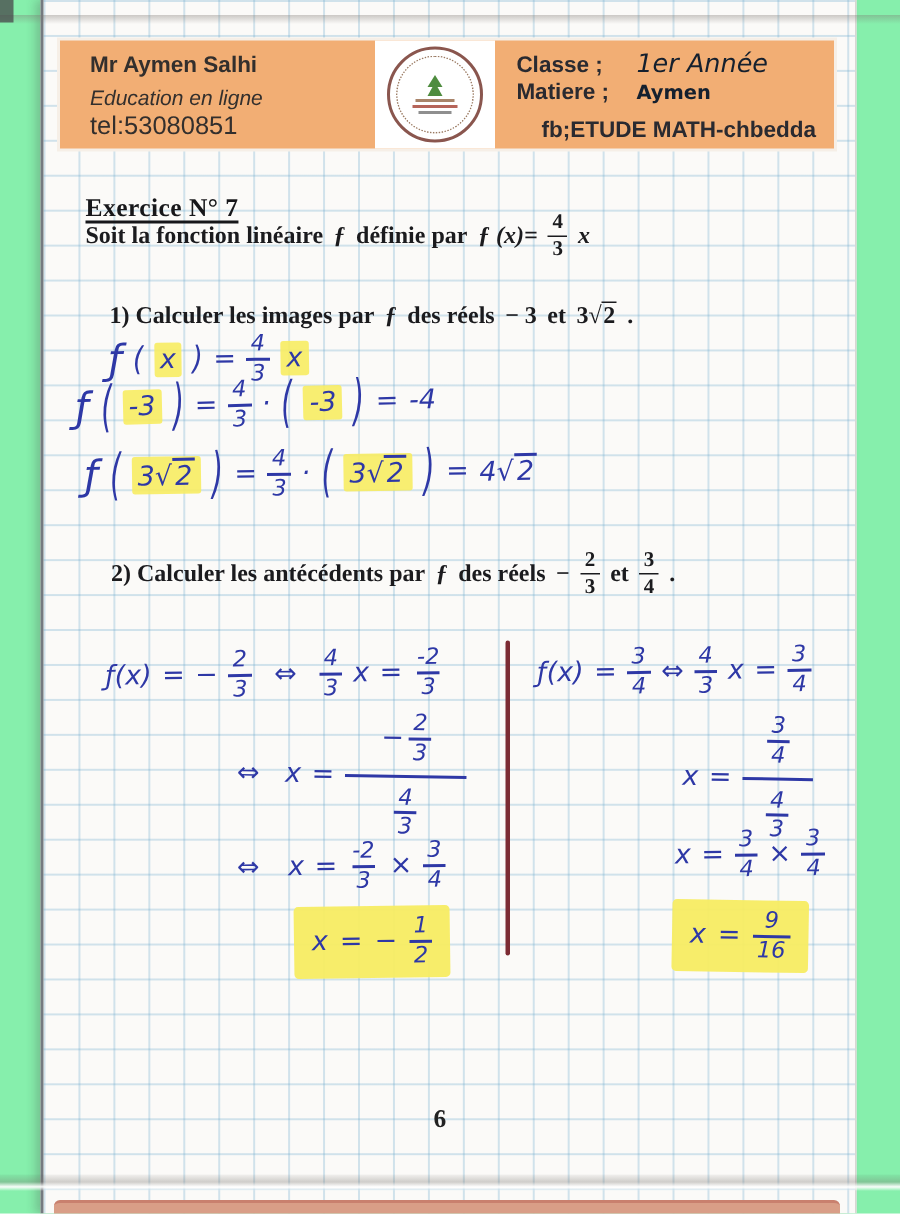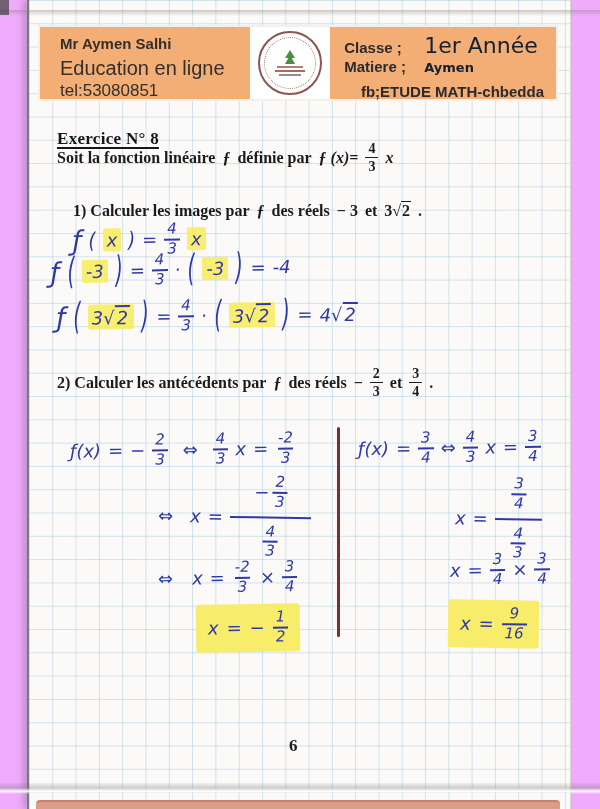--- a/index.html
+++ b/index.html
@@ -1,18 +1,18 @@
 <!DOCTYPE html>
 <html><head>
 <meta charset="utf-8">
 <style>
   html,body { margin:0; padding:0; }
   body { width:600px; height:809px; font-family:"Liberation Serif", serif; }
 
-  .scan { position:relative; width:600px; height:809px; background:#f0abfc; overflow:hidden; }
+  .scan { position:relative; width:600px; height:809px; background:#86efac; overflow:hidden; }
 
   
   .paper {
     position:absolute; left:27px; top:0; width:541px; height:809px;
     background-color:#fbfaf8;
     background-image:
       linear-gradient(rgba(110,170,205,0.30) 1px, transparent 1px),
       linear-gradient(90deg, rgba(110,170,205,0.30) 1px, transparent 1px);
     background-size:23.3px 23.3px;
     border-left:2px solid #757a80;
@@ -24,35 +24,35 @@
   .fold-bottom { position:absolute; left:0; top:783px; width:600px; height:11px;
     background:linear-gradient(to bottom, rgba(0,0,0,0.04), rgba(115,110,104,0.32) 45%, rgba(255,255,255,0.95) 75%, rgba(250,248,245,0)); }
   .corner-mark { position:absolute; left:0; top:0; width:9px; height:15px; background:#47464a; opacity:0.75; }
 
   
   .banner { position:absolute; left:40px; top:27px; width:516px; height:72px;
     background:#f2ae74; box-shadow:0 0 0 2px #f6efe7; display:flex; align-items:stretch;
     font-family:"Liberation Sans", sans-serif; }
   .banner-left { flex:1; padding:8px 0 0 20px; color:#332f2d; }
   .b-name { font-weight:700; font-size:15px; }
-  .b-tagline { font-size:20px; margin-top:5px; }
+  .b-tagline { font-size:14px; margin-top:5px;font-style:italic; }
   .b-phone { font-size:17px; margin-top:1px; }
   .logo-box { width:80px; background:#ffffff; display:flex; align-items:center; justify-content:center; }
   .stamp { position:relative; width:60px; height:60px; border-radius:50%; border:2px solid #8a564e;
     display:flex; flex-direction:column; align-items:center; justify-content:center; }
   .stamp::before { content:""; position:absolute; inset:4px; border-radius:50%; border:1px dotted #9a7a62; }
   .tree { width:0; height:0; border-left:5px solid transparent; border-right:5px solid transparent; border-bottom:8px solid #4e8c3f; }
   .tree.t2 { margin-top:-3px; border-bottom-width:9px; }
   .mline { width:26px; height:2px; margin-top:2px; background:#a9846a; }
   .mline.m2 { background:#b6655a; width:30px; }
   .mline.m3 { width:22px; background:#8f8f8f; }
   .banner-right { flex:1.05; padding:6px 12px 12px 14px; color:#2a2a30; }
   .b-row { display:flex; align-items:baseline; gap:10px; }
   .b-label { font-weight:700; font-size:15px; width:70px; }
-  .fill-value { font-family:"DejaVu Sans", sans-serif; font-size:22px; color:#15202e; }
+  .fill-value { font-family:"DejaVu Sans", sans-serif; font-size:17px; color:#15202e;font-style:italic; }
   .fill-small { font-family:"DejaVu Sans", sans-serif; font-size:13px; font-weight:700; color:#15202e; }
   .b-fb { font-weight:700; font-size:15px; margin-top:8px; text-align:right; }
 
   
   .title { position:absolute; left:57px; top:129px; font-size:17px; font-weight:700; color:#17171a;
     text-decoration:underline; text-decoration-thickness:2px; text-underline-offset:3px; letter-spacing:0.3px; }
   .pline { position:absolute; display:inline-flex; align-items:center; gap:7px;
     font-size:16px; font-weight:700; color:#1b1b1e; white-space:nowrap; }
   .pit { font-style:italic; }
   .pfrac { display:inline-flex; flex-direction:column; align-items:center; font-size:14px; line-height:1.1; }
@@ -115,21 +115,21 @@
         <span class="fill-value">1er Année</span>
       </div>
       <div class="b-row">
         <span class="b-label">Matiere ;</span>
         <span class="fill-small">Aymen</span>
       </div>
       <div class="b-fb">fb;ETUDE MATH-chbedda</div>
     </div>
   </div>
 
-  <div class="title">Exercice N° 8</div>
+  <div class="title">Exercice N° 7</div>
 
   <div class="pline" style="left:57px; top:141px;">
     <span>Soit la fonction linéaire</span>
     <span class="pit">ƒ</span>
     <span>définie par</span>
     <span class="pit">ƒ (x)=</span>
     <span class="pfrac">
         <span class="n">4</span>
         <span class="d">3</span>
       </span>
@@ -204,21 +204,21 @@
       </span>
     <span class="bp">)</span>
     <span>=</span>
     <span class="nowrap">
         <span>4</span>
         <span>√</span>
         <span class="orad">2</span>
       </span>
   </div>
 
-  <div class="pline" style="left:57px; top:366px;">
+  <div class="pline" style="left:74px; top:366px;">
     <span>2)  Calculer les antécédents par</span>
     <span class="pit">ƒ</span>
     <span>des réels</span>
     <span>−</span>
     <span class="pfrac">
         <span class="n">2</span>
         <span class="d">3</span>
       </span>
     <span>et</span>
     <span class="pfrac">

